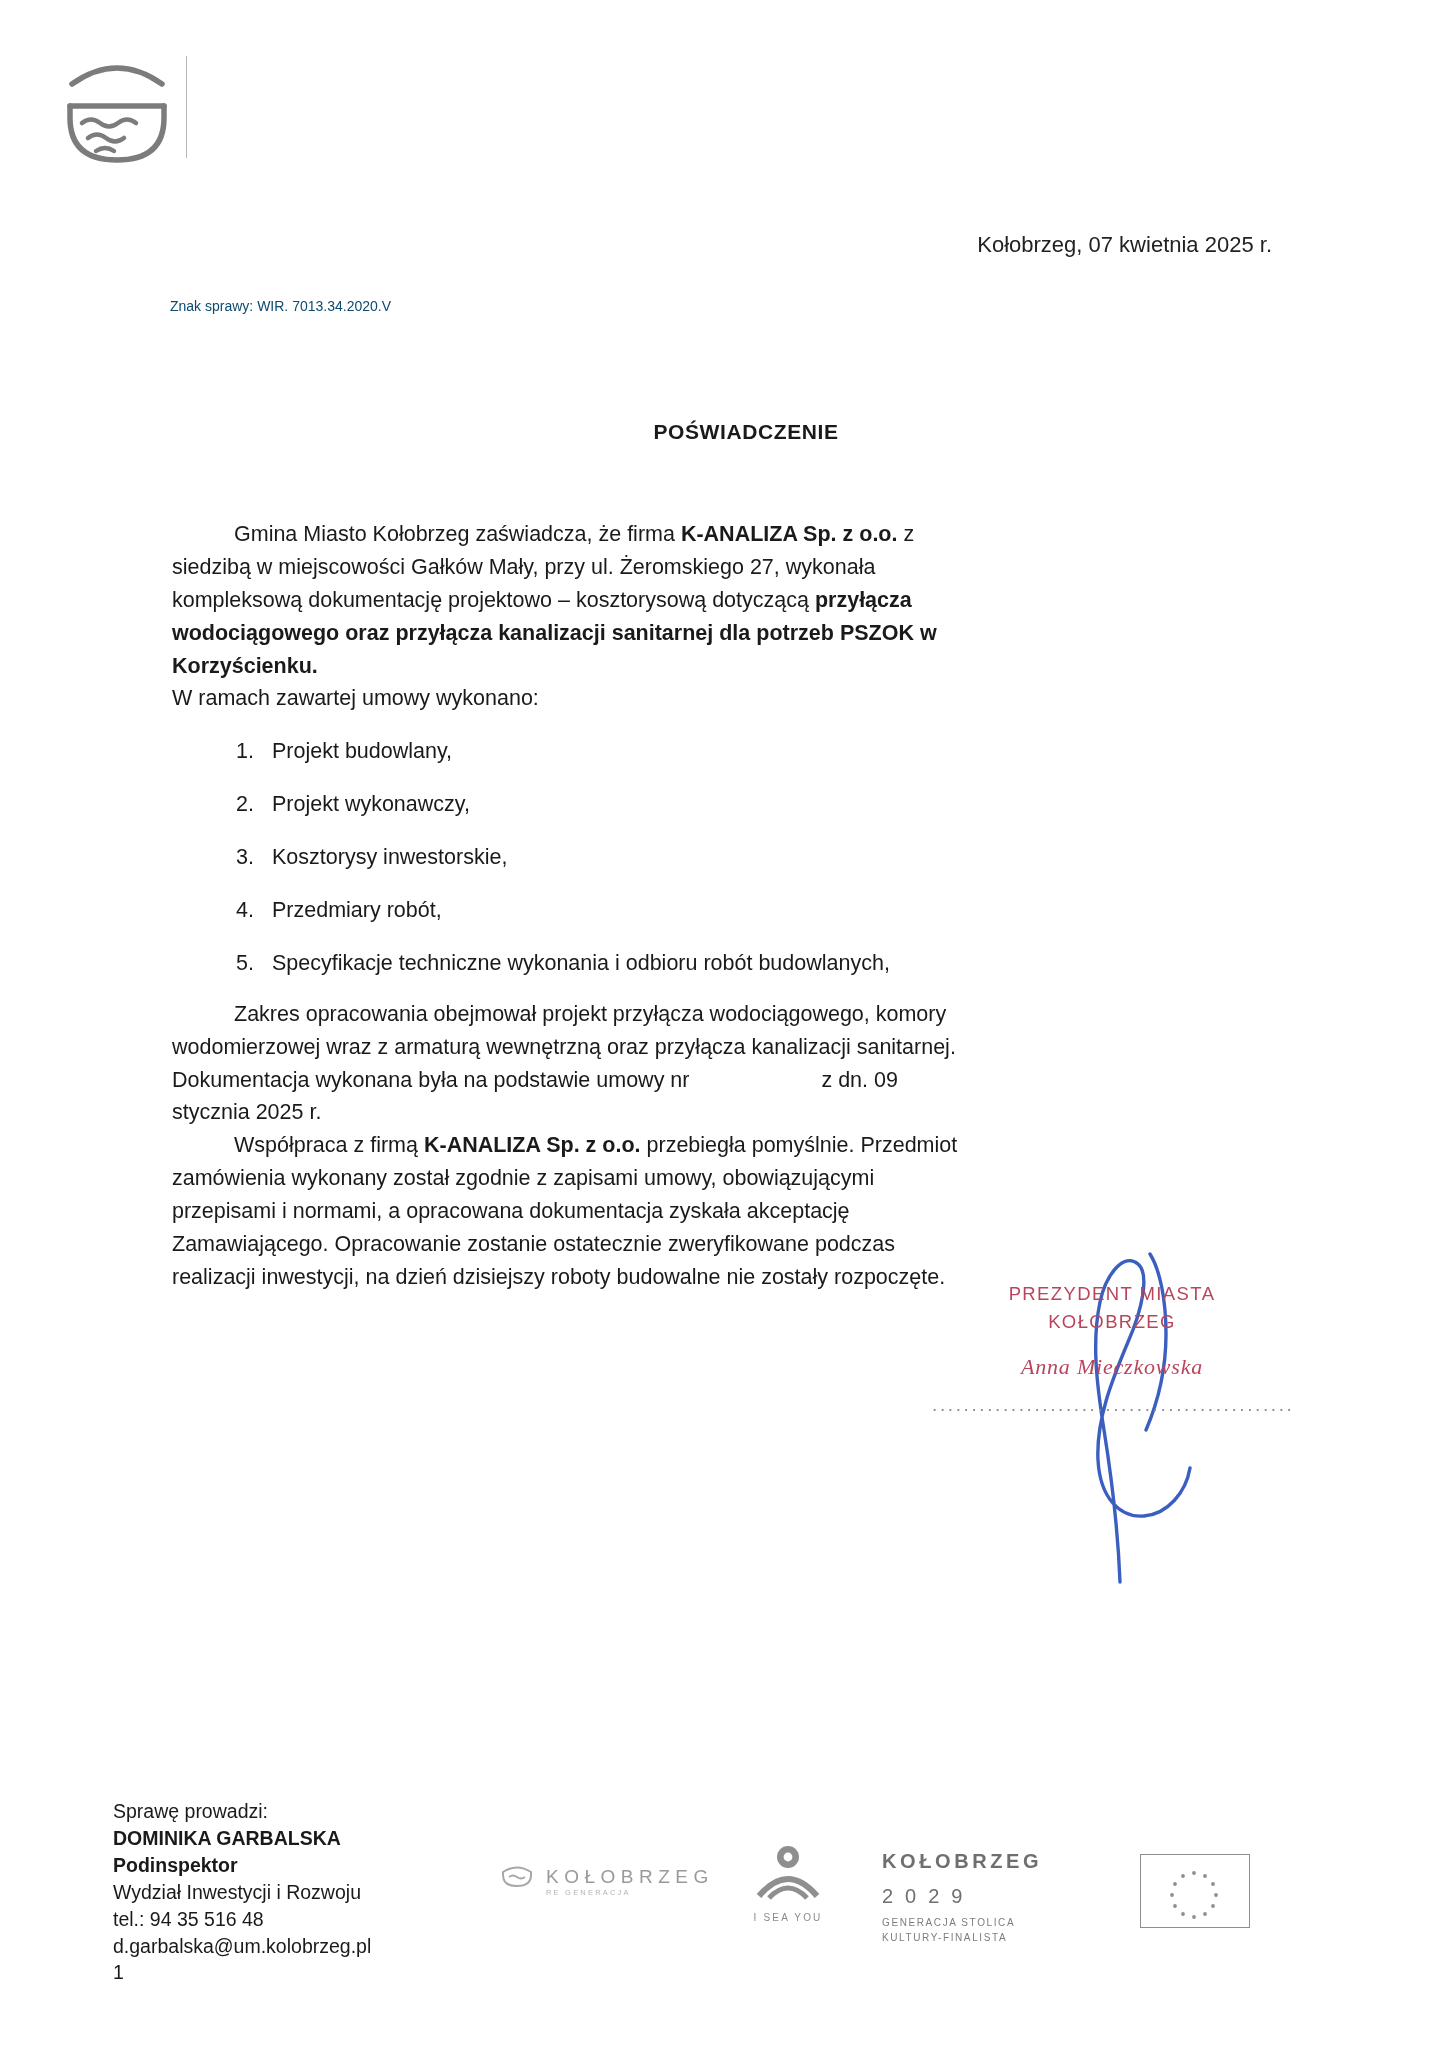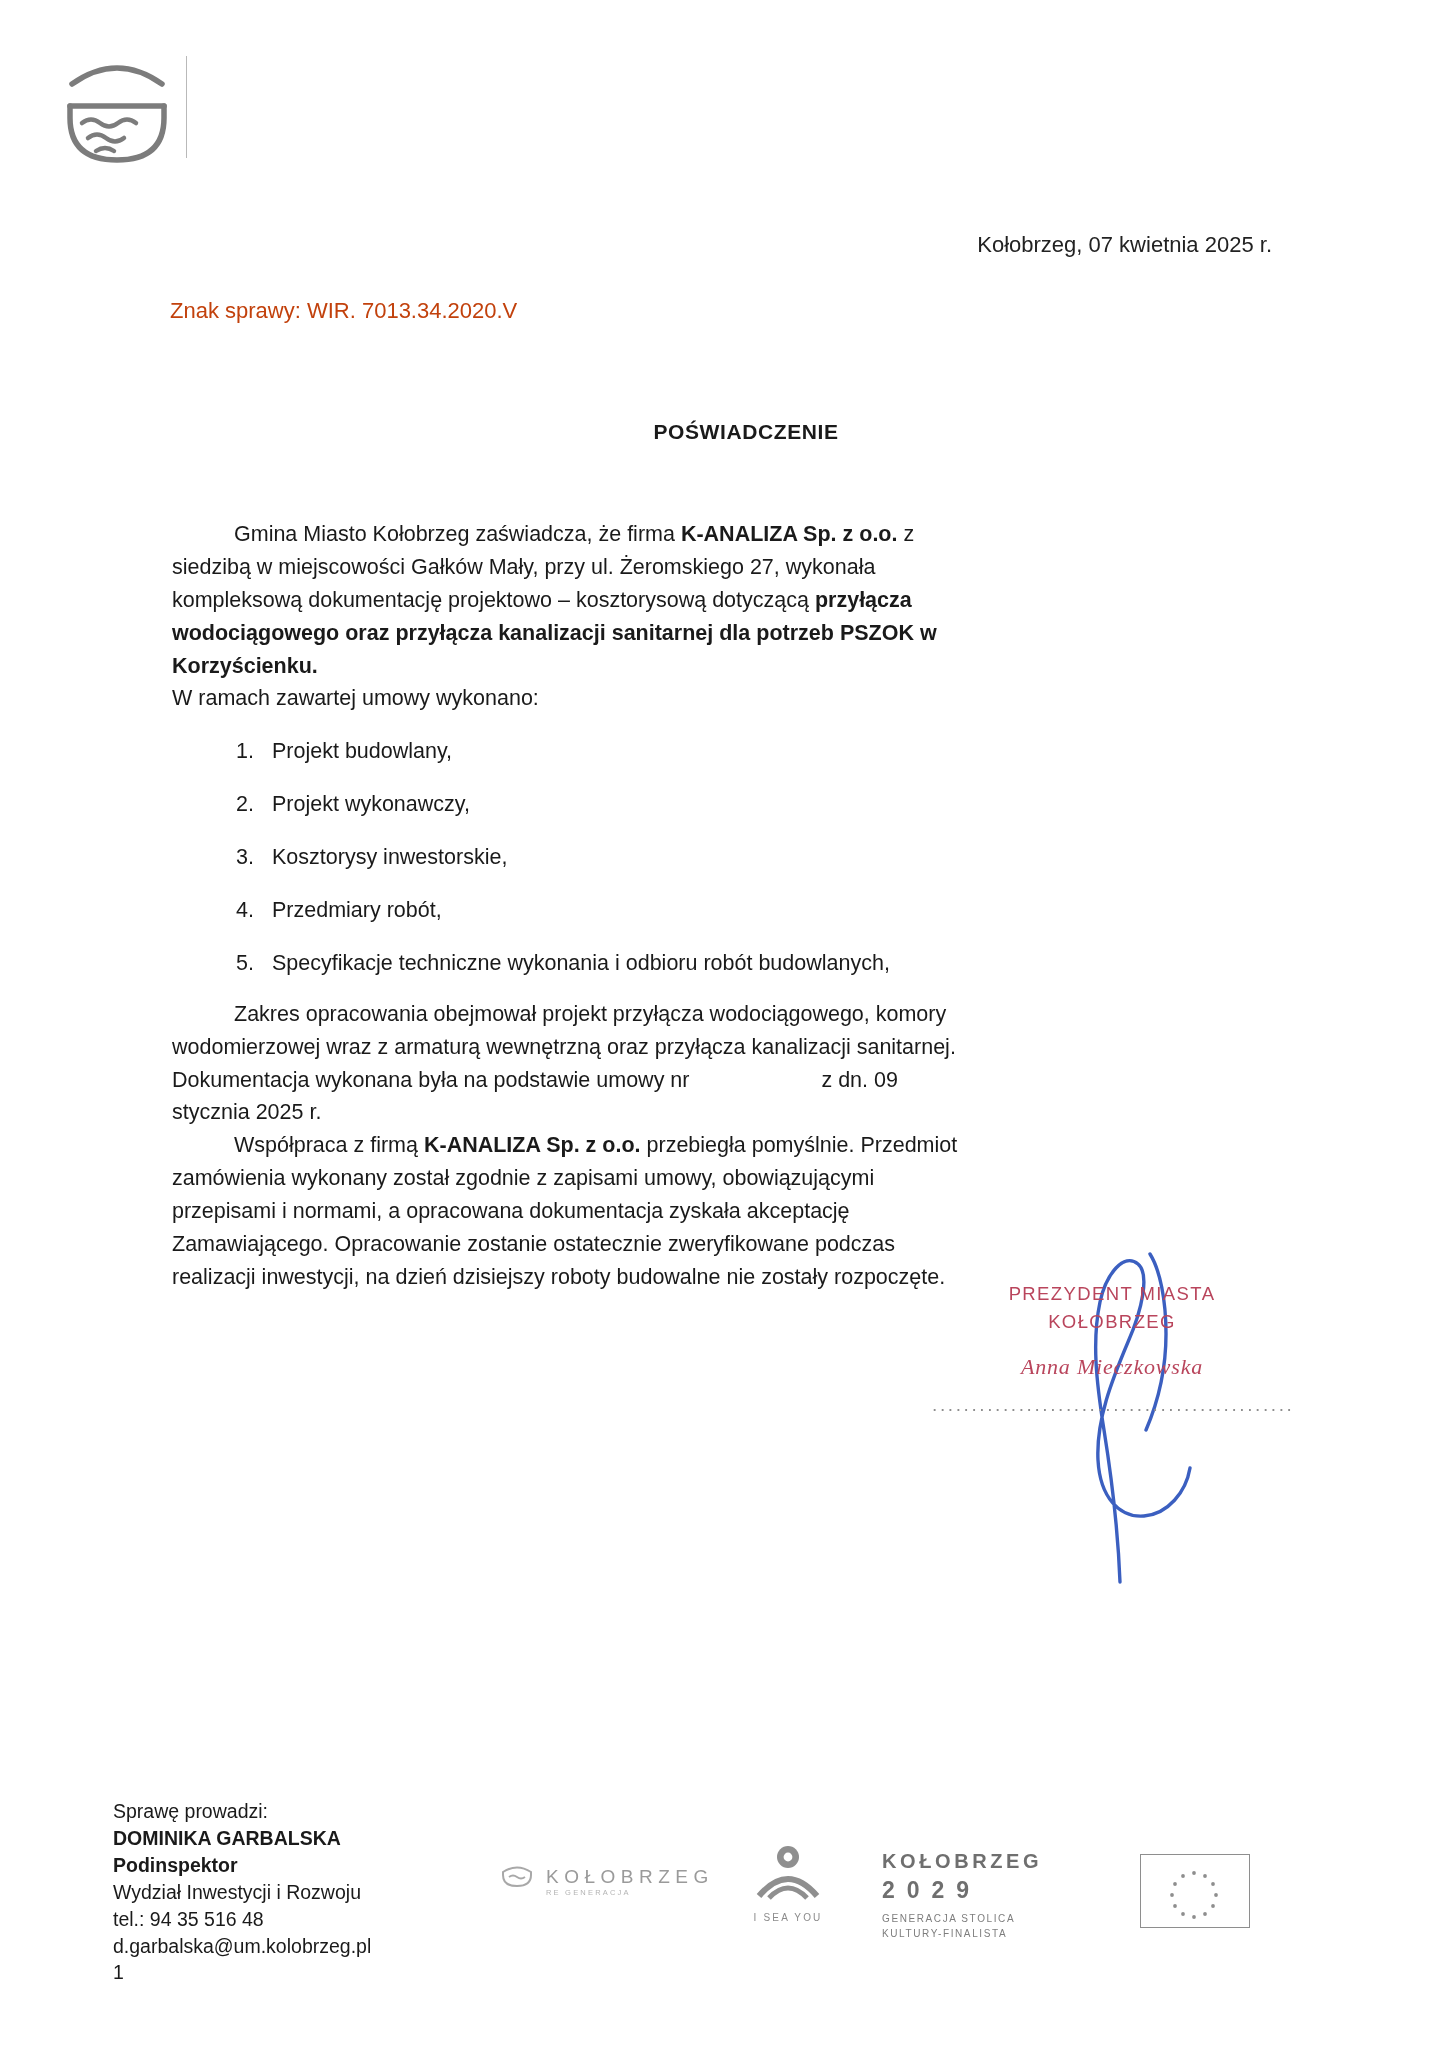--- a/index.html
+++ b/index.html
@@ -62,22 +62,22 @@
     right: 176px;
     top: 232px;
     font-size: 22px;
     color: #222;
     white-space: nowrap;
   }
   .ref-line {
     position: absolute;
     left: 170px;
     top: 298px;
-    font-size: 22px;
-    color: #c2410c;
+    font-size: 14px;
+    color: #0c4a6e;
     white-space: nowrap;
   }
 
   
   .doc-title {
     position: absolute;
     left: 0;
     right: 0;
     top: 420px;
     text-align: center;
@@ -220,24 +220,24 @@
     left: 382px;
     top: 10px;
     color: #6f6f6f;
   }
   .l29-title {
     font-size: 20px;
     font-weight: bold;
     letter-spacing: 3.6px;
   }
   .l29-year {
-    font-size: 23px;
-    font-weight: bold;
+    font-size: 20px;
+    font-weight: normal;
     letter-spacing: 12px;
-    margin-top: 4px;
+    margin-top: 12px;
   }
   .l29-sub {
     font-size: 10px;
     letter-spacing: 1.6px;
     line-height: 1.5;
     margin-top: 7px;
     color: #7d7d7d;
   }
 
   .logo-eu {

